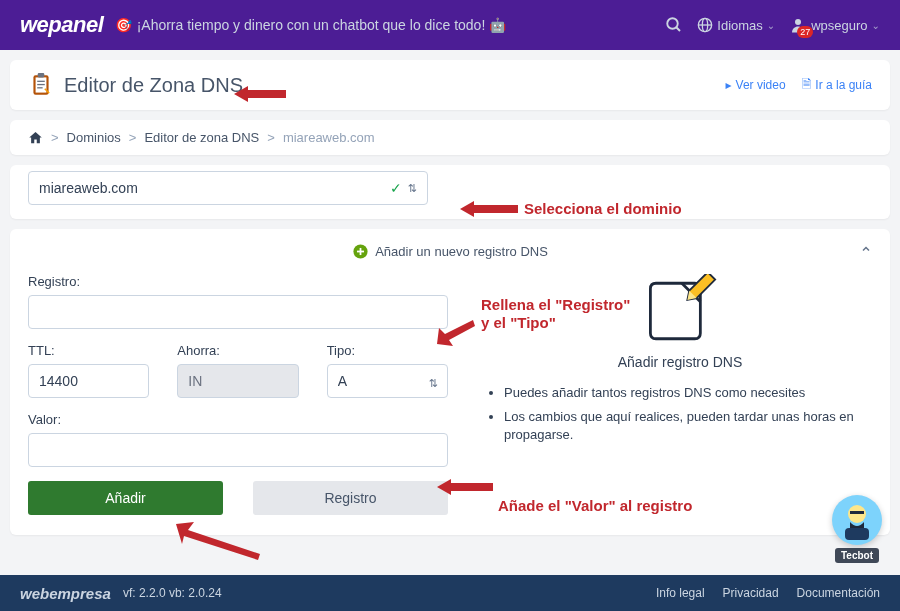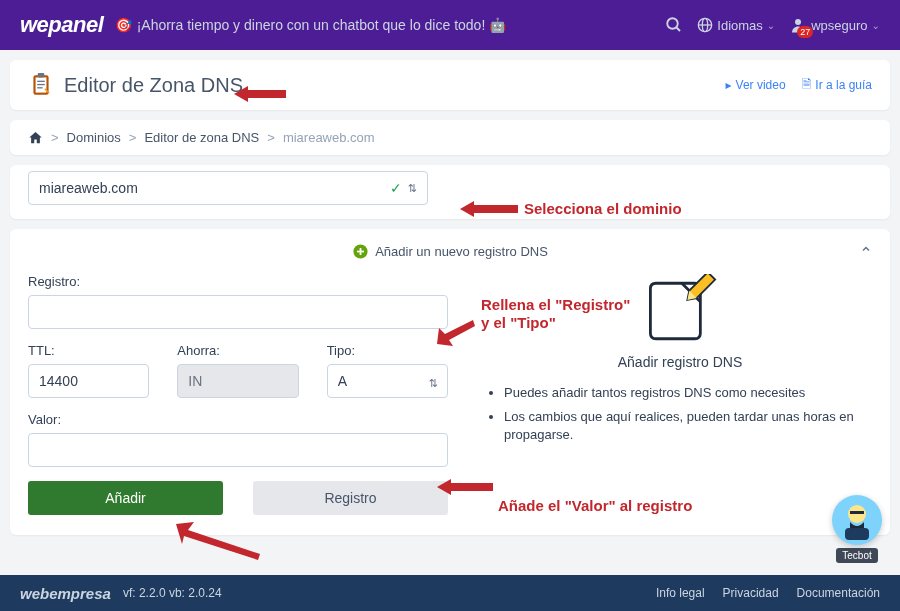--- a/index.html
+++ b/index.html
@@ -54,21 +54,21 @@
 .illus-box { width: 74px; height: 74px; margin: 0 auto 6px; position: relative; }
 .illus-caption { font-size: 14px; color: #334155; }
 .right-list { font-size: 13px; color: #334155; padding-left: 16px; }
 .right-list li { margin-bottom: 6px; line-height: 1.4; }
 
 .footer { position: absolute; bottom: 0; left: 0; right: 0; background: #1e3a5f; color: #cbd5e1; height: 36px; display: flex; align-items: center; padding: 0 20px; font-size: 12px; }
 .footer .f-logo { font-size: 15px; font-weight: bold; font-style: italic; margin-right: 12px; }
 .footer .f-right { margin-left: auto; display: flex; gap: 18px; }
 .footer .f-right span { cursor: pointer; }
 
-.tecbot { position: absolute; right: 18px; bottom: 48px; text-align: center; cursor: pointer; }
+.tecbot { position: absolute; right: 18px; bottom: 48px; text-align: center; cursor: pointer; font-weight: bold; }
 .tecbot-avatar { width: 50px; height: 50px; border-radius: 25px; background: #7dd3fc; display: flex; align-items: center; justify-content: center; box-shadow: 0 2px 6px rgba(0,0,0,0.2); }
 .tecbot-label { background: rgba(30,41,59,0.85); color: #fff; font-size: 10px; padding: 2px 6px; border-radius: 3px; margin-top: 2px; display: inline-block; }
 
 .anno { position: absolute; font-size: 15px; font-weight: bold; color: #c1272d; pointer-events: none; z-index: 50; line-height: 1.2; }
 .arrow { position: absolute; z-index: 49; pointer-events: none; }
 
 svg { display: block; }
 </style>
 </head>
 <body>

